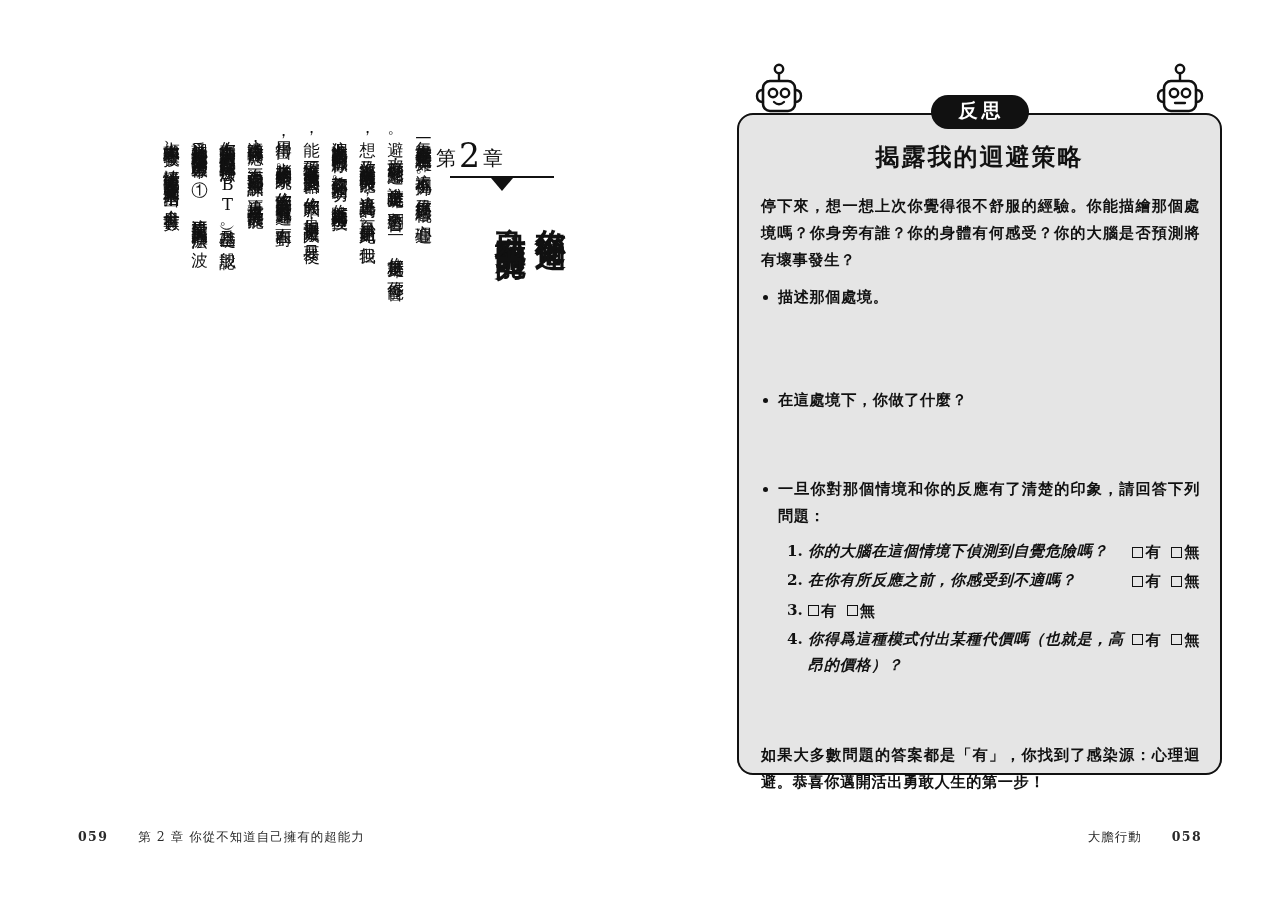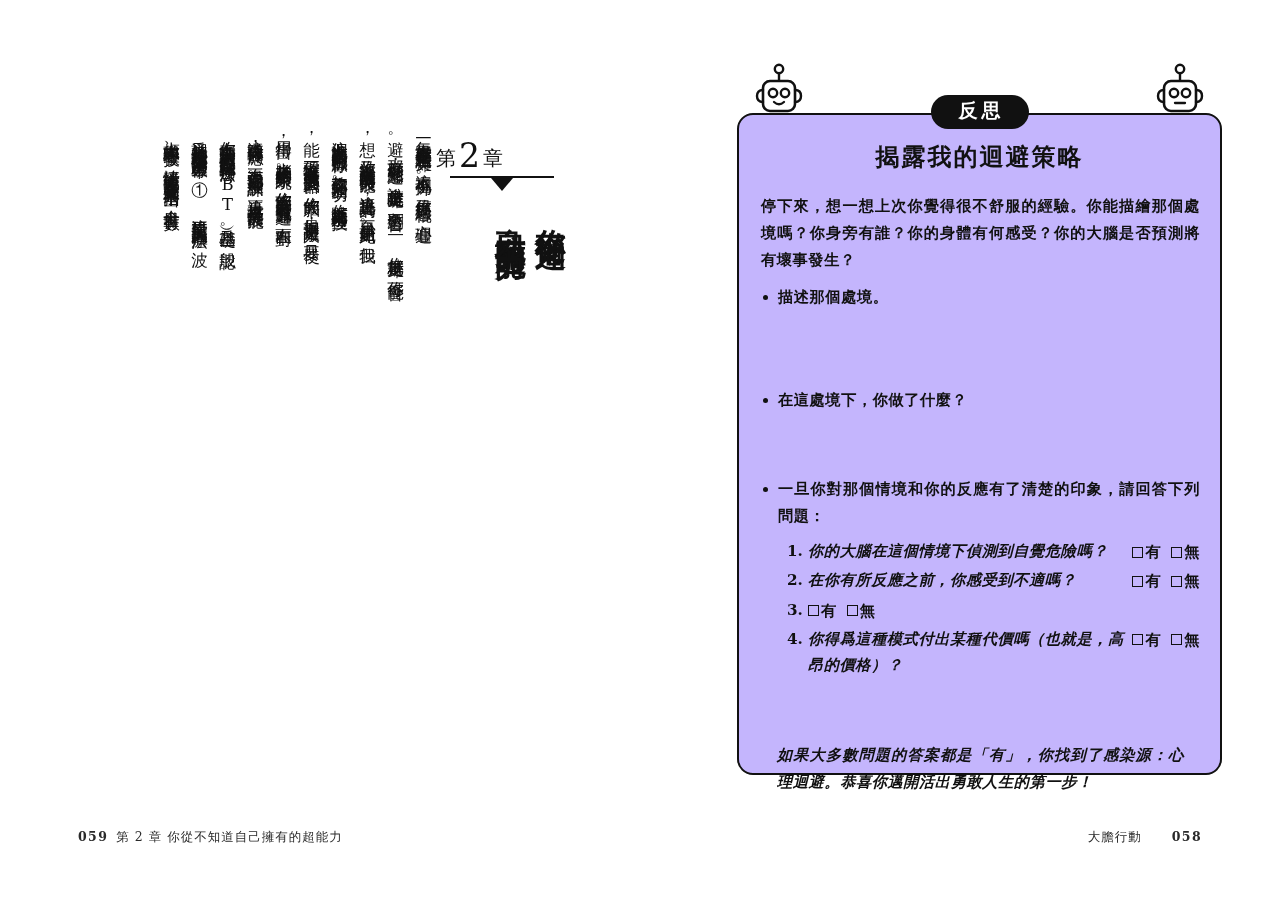--- a/index.html
+++ b/index.html
@@ -124,21 +124,21 @@
 
   
   .foot-left {
     position: absolute;
     left: 78px;
     bottom: 54px;
     font-size: 12.5px;
     letter-spacing: 1px;
     color: #2a2a2a;
     display: flex;
-    gap: 8px;
+    gap: 30px;
     align-items: baseline;
     white-space: nowrap;
   }
   .foot-num { font-weight: 700; letter-spacing: 1.4px; }
 
   
   .page-right {
     position: absolute;
     left: 640px;
     top: 0;
@@ -147,21 +147,21 @@
   }
 
   .worksheet {
     position: absolute;
     left: 97px;
     top: 113px;
     width: 485px;
     height: 662px;
     border: 2.4px solid #111;
     border-radius: 16px;
-    background: #c4b5fd;
+    background: #e5e5e5;
     box-sizing: border-box;
   }
 
   
   .tab-pill {
     position: absolute;
     left: 50%;
     transform: translateX(-50%);
     top: -20px;
     background: #111;
@@ -268,23 +268,22 @@
     display: inline-block;
     width: 11px;
     height: 11px;
     border: 1.4px solid #111;
     box-sizing: border-box;
     position: relative;
     top: 0px;
   }
 
   .ws-outro {
-    margin: 64px 16px 0;
+    margin: 64px 0 0;
     text-align: justify;
-    font-style: italic;
   }
 
   
   .foot-right {
     position: absolute;
     right: 78px;
     bottom: 54px;
     font-size: 12.5px;
     letter-spacing: 1px;
     color: #2a2a2a;

